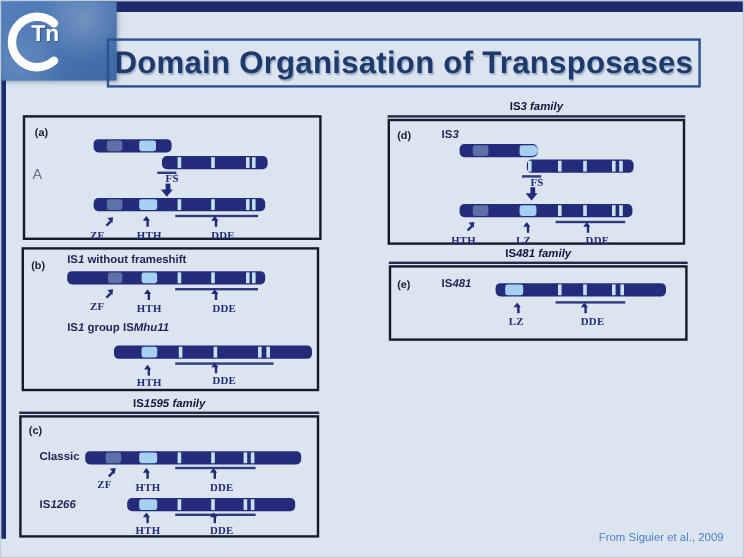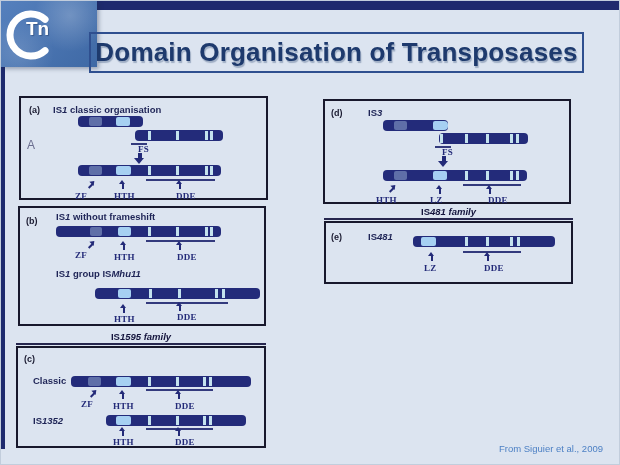--- a/index.html
+++ b/index.html
@@ -79,25 +79,25 @@
       <path d="M44.05 18.4 A21 21 0 1 0 44.05 49.6" fill="none" stroke="#ffffff" stroke-width="7" stroke-linecap="round"></path>
     </svg>
     <span class="logo-tn">Tn</span>
   </div>
 
   <div class="title-box">
     <span>Domain Organisation of Transposases</span>
   </div>
 
   <div class="fam" style="left:15px;top:330px;width:250px;"><span style="position:static">IS</span><i>1595 family</i></div>
+  <div class="fam" style="left:322px;top:83px;width:248px;"><span style="position:static">IS</span><i>3 family</i></div>
   <div class="fam" style="left:323px;top:205px;width:249px;"><span style="position:static">IS</span><i>481 family</i></div>
 
   <div class="panel" style="left:18px;top:95px;width:249px;height:104px;">
     <span class="ptag" style="left:8px;top:7px;">(a)</span>
-    <span class="ptitle" style="left:32px;top:6px;"><span>IS</span><i>1</i><span> classic organisation</span></span>
     <span class="side-label" style="left:6px;top:40px;">A</span>
 
     <div class="bar" style="left:57px;top:18px;width:65px;">
       <span class="seg zf" style="left:11px;width:13px;"></span>
       <span class="seg lb" style="left:38px;width:14px;"></span>
     </div>
     <div class="bar" style="left:114px;top:32px;width:88px;">
       <span class="tick" style="left:13px;"></span>
       <span class="tick" style="left:41px;"></span>
       <span class="tick" style="left:70px;"></span>
@@ -173,21 +173,21 @@
       <span class="tick" style="left:138px;"></span>
     </div>
     <div class="rule" style="left:128px;top:41px;width:67px;"></div>
     <div class="arr-diag" style="left:71px;top:41px;"></div>
     <span class="dlabel" style="left:63px;top:51px;">ZF</span>
     <div class="arr-up" style="left:100px;top:42px;"></div>
     <span class="dlabel" style="left:95px;top:53px;">HTH</span>
     <div class="arr-up" style="left:156px;top:42px;"></div>
     <span class="dlabel" style="left:157px;top:53px;">DDE</span>
 
-    <span class="ptitle" style="left:15px;top:67px;"><span>IS</span><i>1352</i></span>
+    <span class="ptitle" style="left:15px;top:67px;"><span>IS</span><i>1266</i></span>
 
     <div class="bar" style="left:88px;top:67px;width:140px;">
       <span class="seg lb" style="left:10px;width:15px;"></span>
       <span class="tick" style="left:42px;"></span>
       <span class="tick" style="left:70px;"></span>
       <span class="tick" style="left:97px;"></span>
       <span class="tick" style="left:103px;"></span>
     </div>
     <div class="rule" style="left:128px;top:80px;width:67px;"></div>
     <div class="arr-up" style="left:100px;top:79px;"></div>

